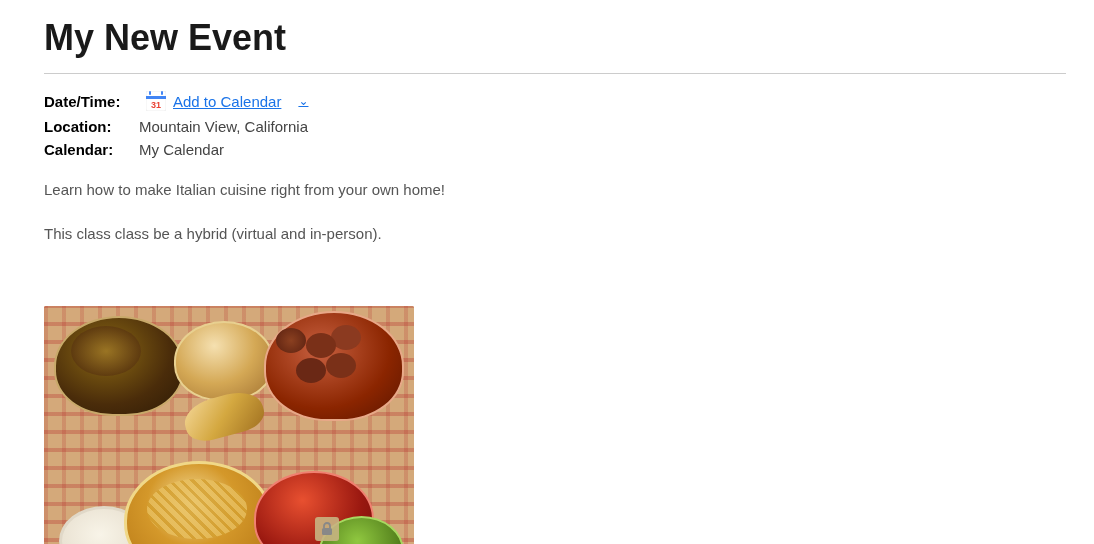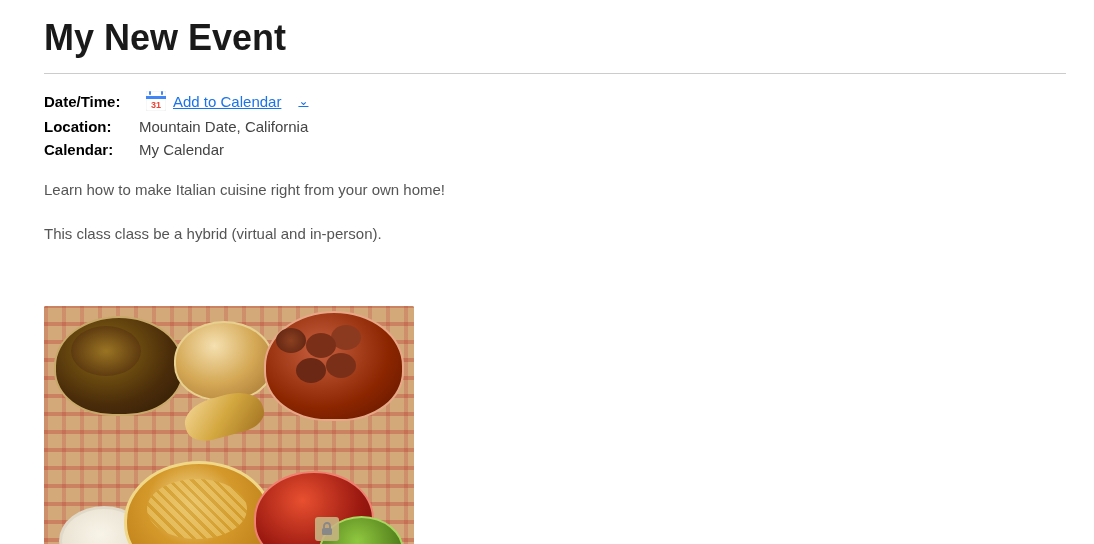--- a/index.html
+++ b/index.html
@@ -327,21 +327,21 @@
       </span>
 
       <a class="add-to-calendar-link">
         <span>Add to Calendar</span>
         <span class="chevron-down">⌄</span>
       </a>
     </div>
 
     <div class="meta-row">
       <span class="meta-label">Location:</span>
-      <span class="meta-value">Mountain Date, California</span>
+      <span class="meta-value">Mountain View, California</span>
     </div>
 
     <div class="meta-row">
       <span class="meta-label">Calendar:</span>
       <span class="meta-value">My Calendar</span>
     </div>
 
   </div>
 
   <div class="content-section">

